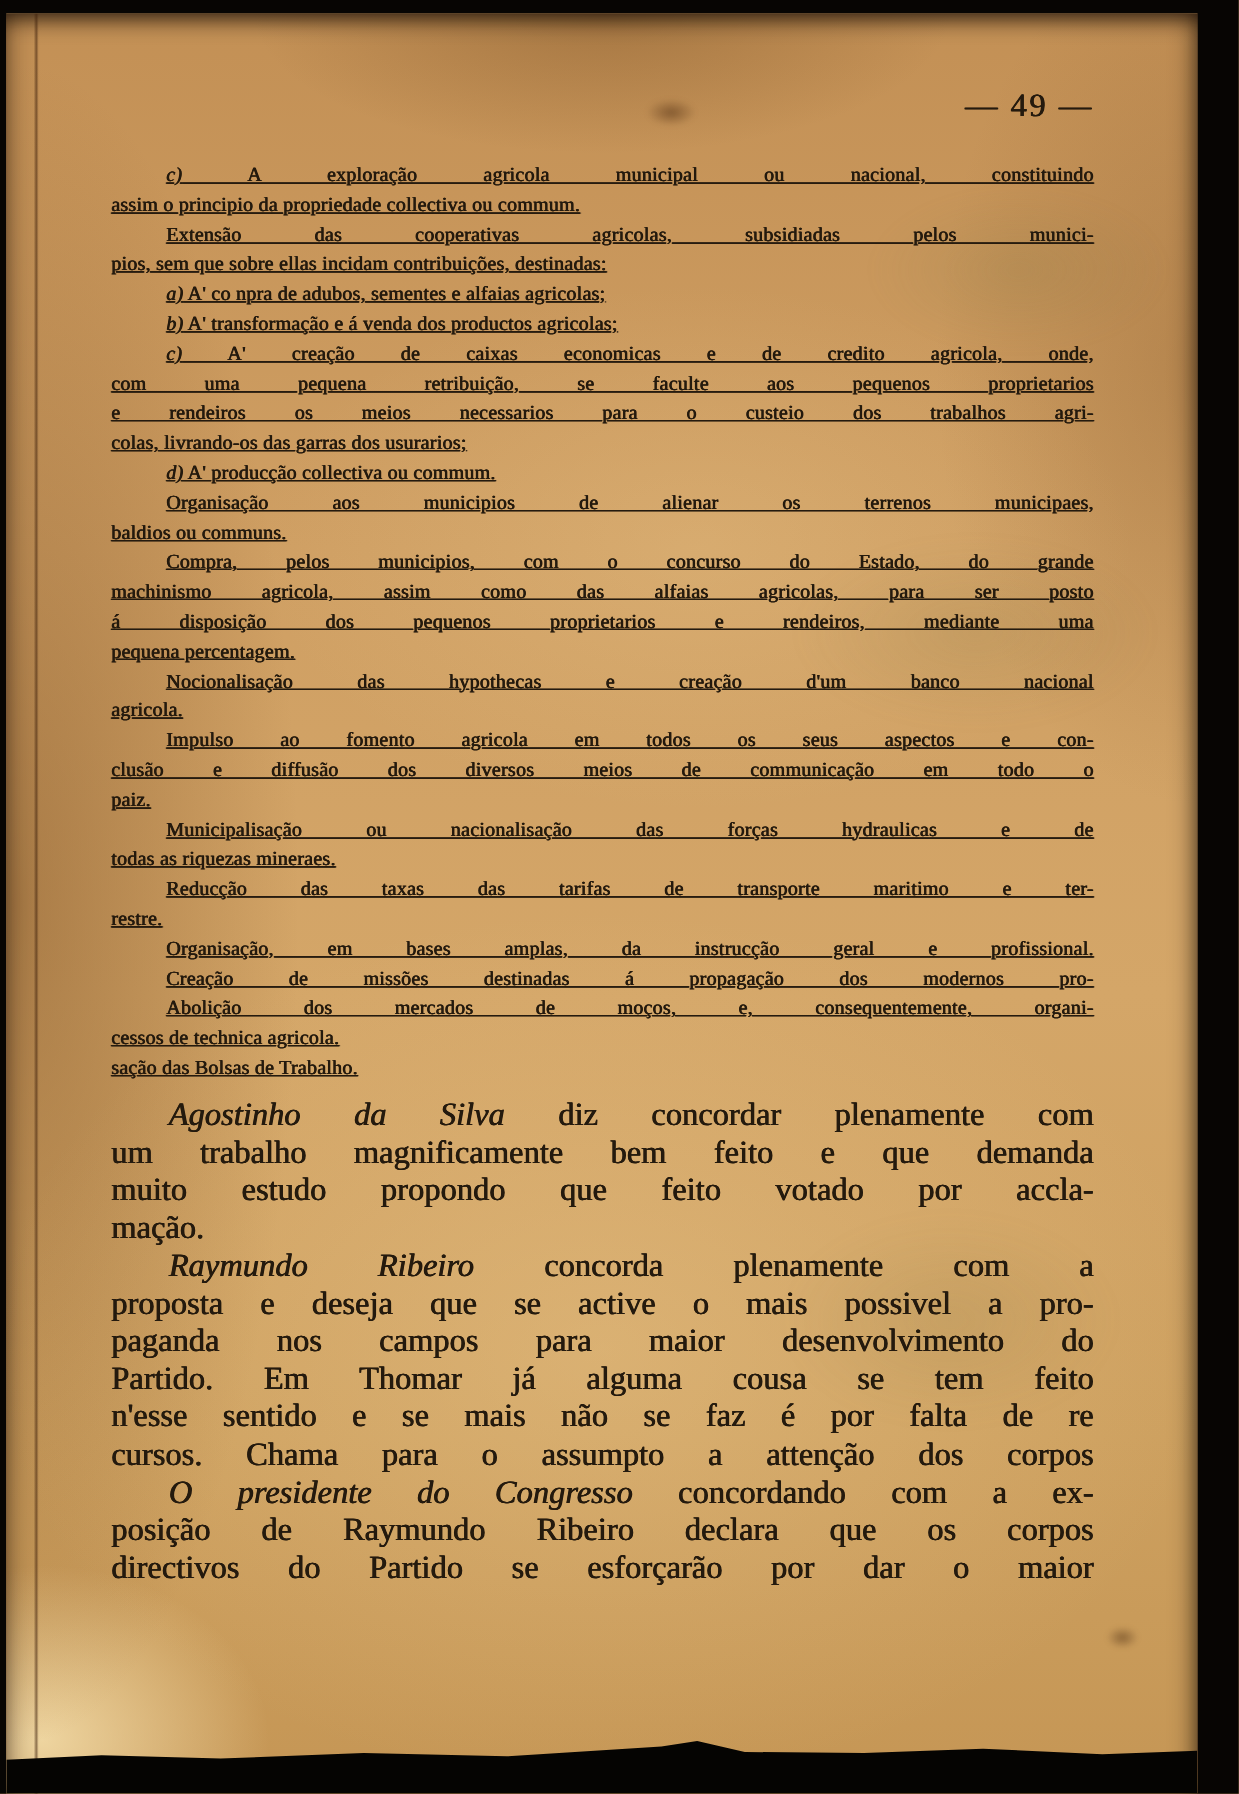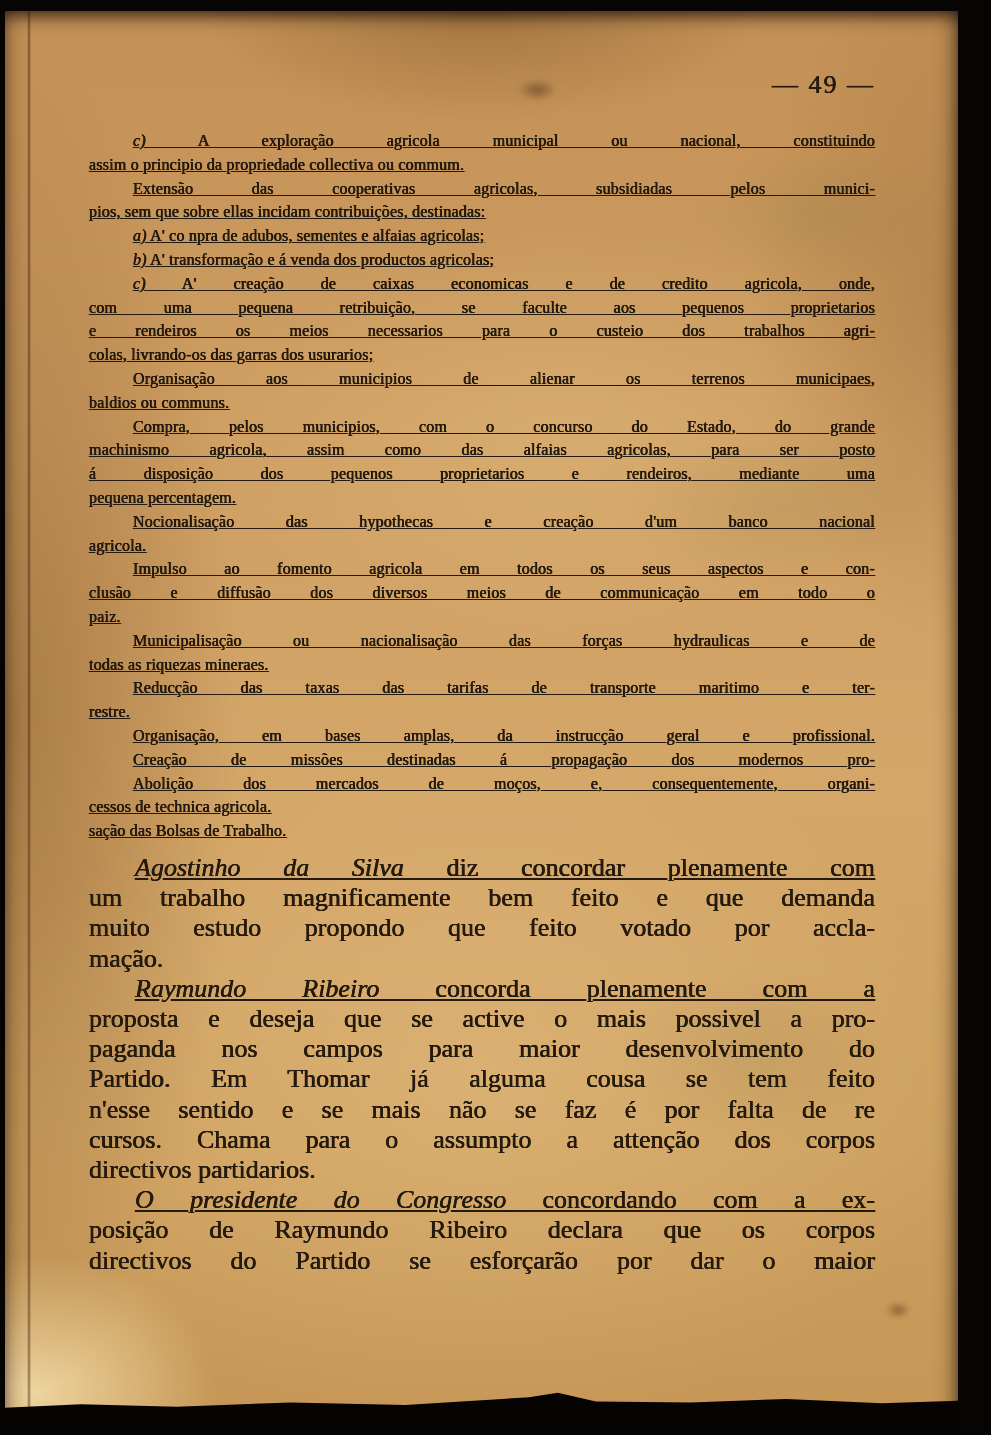--- a/index.html
+++ b/index.html
@@ -43,21 +43,21 @@
   }
   .page-number{
     font-size:26px;line-height:36px;text-align:right;
     letter-spacing:2px;margin-bottom:26px;
   }
   .small-block{font-size:16px;text-decoration:underline;}
   .small-block .ln{line-height:23.8px;letter-spacing:0.2px;}
   .large-block{margin-top:10px;font-size:26px;}
   .large-block .ln{line-height:30.2px;}
   .ind{text-indent:44px;}
-  .large-block .ind{text-indent:46px;text-decoration:underline;}
+  .large-block .ind{text-indent:46px;}
   .j{text-align:justify;text-align-last:justify;}
   .it{font-style:italic;}
 
   .bottom-strip{
     position:absolute;left:0;right:0;bottom:0;height:44px;background:#050402;
     clip-path:polygon(0 38%, 8% 30%, 18% 36%, 30% 26%, 42% 32%, 55% 14%, 58% 4%, 62% 24%, 72% 26%, 82% 18%, 92% 28%, 100% 22%, 100% 100%, 0 100%);
   }
 </style>
 </head>
 <body>
@@ -77,20 +77,21 @@
       <div class="ln ind j"><span class="it">c)</span><span> A exploração agricola municipal ou nacional, constituindo</span></div>
       <div class="ln"><span>assim o principio da propriedade collectiva ou commum.</span></div>
       <div class="ln ind j"><span>Extensão das cooperativas agricolas, subsidiadas pelos munici-</span></div>
       <div class="ln"><span>pios, sem que sobre ellas incidam contribuições, destinadas:</span></div>
       <div class="ln ind"><span class="it">a)</span><span> A' co npra de adubos, sementes e alfaias agricolas;</span></div>
       <div class="ln ind"><span class="it">b)</span><span> A' transformação e á venda dos productos agricolas;</span></div>
       <div class="ln ind j"><span class="it">c)</span><span> A' creação de caixas economicas e de credito agricola, onde,</span></div>
       <div class="ln j"><span>com uma pequena retribuição, se faculte aos pequenos proprietarios</span></div>
       <div class="ln j"><span>e rendeiros os meios necessarios para o custeio dos trabalhos agri-</span></div>
       <div class="ln"><span>colas, livrando-os das garras dos usurarios;</span></div>
+      <div class="ln ind"><span class="it">d)</span><span> A' producção collectiva ou commum.</span></div>
       <div class="ln ind j"><span>Organisação aos municipios de alienar os terrenos municipaes,</span></div>
       <div class="ln"><span>baldios ou communs.</span></div>
       <div class="ln ind j"><span>Compra, pelos municipios, com o concurso do Estado, do grande</span></div>
       <div class="ln j"><span>machinismo agricola, assim como das alfaias agricolas, para ser posto</span></div>
       <div class="ln j"><span>á disposição dos pequenos proprietarios e rendeiros, mediante uma</span></div>
       <div class="ln"><span>pequena percentagem.</span></div>
       <div class="ln ind j"><span>Nocionalisação das hypothecas e creação d'um banco nacional</span></div>
       <div class="ln"><span>agricola.</span></div>
       <div class="ln ind j"><span>Impulso ao fomento agricola em todos os seus aspectos e con-</span></div>
       <div class="ln j"><span>clusão e diffusão dos diversos meios de communicação em todo o</span></div>
@@ -113,21 +114,20 @@
         <div class="ln j"><span>muito estudo propondo que feito votado por accla-</span></div>
         <div class="ln"><span>mação.</span></div>
       </div>
       <div class="para">
         <div class="ln ind j"><span class="it">Raymundo Ribeiro</span><span> concorda plenamente com a</span></div>
         <div class="ln j"><span>proposta e deseja que se active o mais possivel a pro-</span></div>
         <div class="ln j"><span>paganda nos campos para maior desenvolvimento do</span></div>
         <div class="ln j"><span>Partido. Em Thomar já alguma cousa se tem feito</span></div>
         <div class="ln j"><span>n'esse sentido e se mais não se faz é por falta de re</span></div>
         <div class="ln j"><span>cursos. Chama para o assumpto a attenção dos corpos</span></div>
-        <div class="ln"><span>directivos partidarios.</span></div>
       </div>
       <div class="para">
         <div class="ln ind j"><span class="it">O presidente do Congresso</span><span> concordando com a ex-</span></div>
         <div class="ln j"><span>posição de Raymundo Ribeiro declara que os corpos</span></div>
         <div class="ln j"><span>directivos do Partido se esforçarão por dar o maior</span></div>
       </div>
     </div>
   </div>
 
   <div class="bottom-strip"></div>

